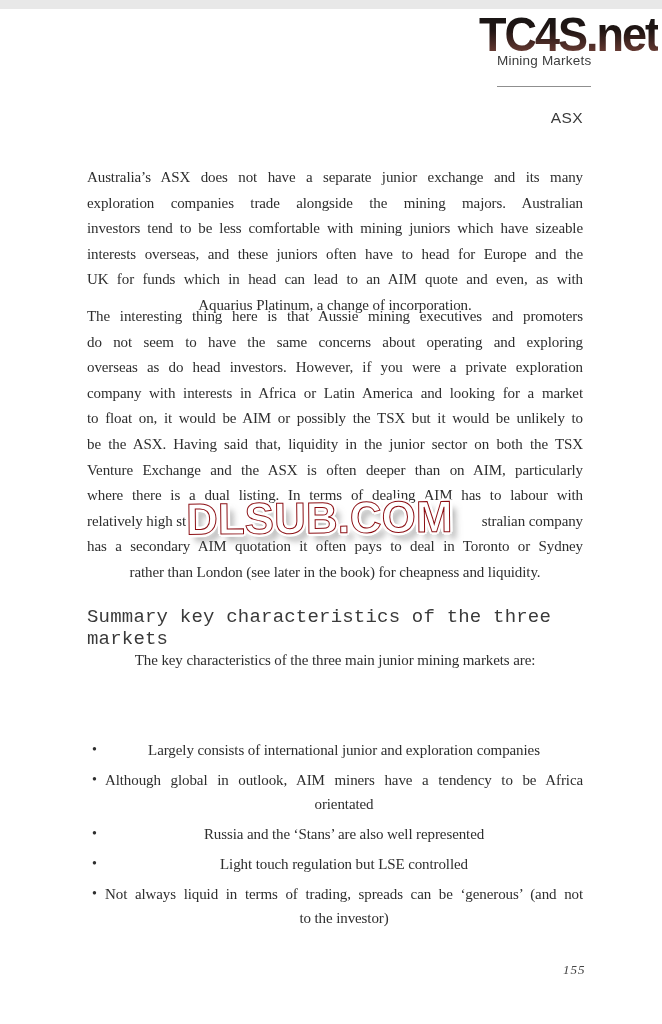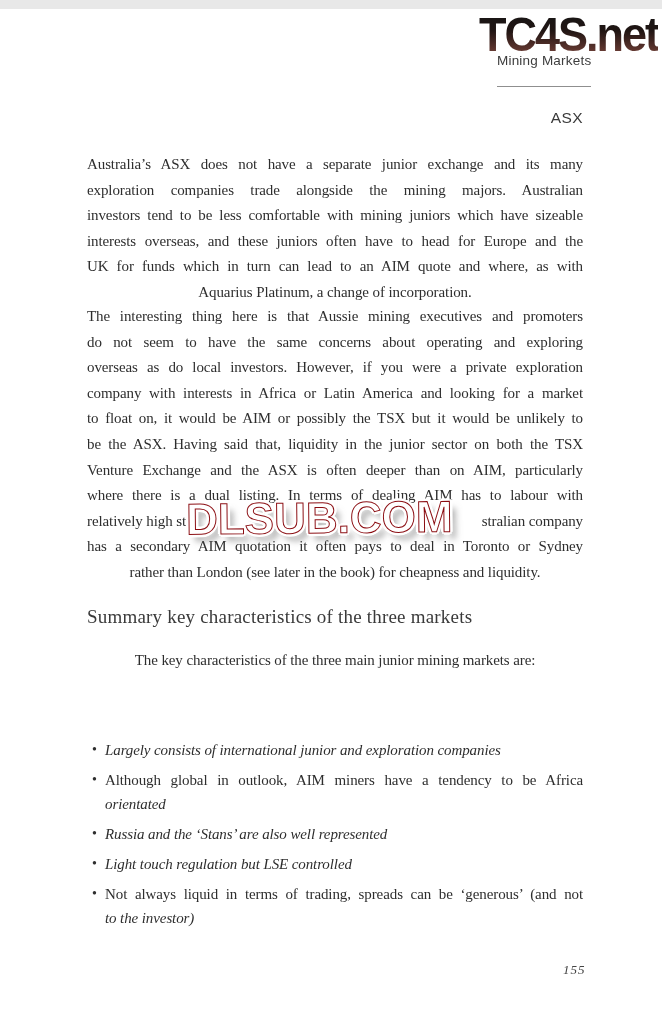--- a/index.html
+++ b/index.html
@@ -35,36 +35,36 @@
   }
 
   
   .col { position: absolute; left: 87px; width: 496px; }
   .h-small {
     font-family: "Liberation Sans", sans-serif;
     font-weight: 400; font-size: 15.5px; color: #3a3a3a;
     letter-spacing: .4px; margin: 0; text-align: right;
   }
   .h-big {
-    font-family: Liberation Serif, serif;
+    font-family: Liberation Mono, monospace;
     font-weight: 400; font-size: 19px; color: #3a3a3a;
     letter-spacing: .2px; margin: 0;
   }
   .para { font-size: 15px; line-height: 25.6px; letter-spacing: -0.1px; color: #2e2e2e; }
   .jl { text-align: justify; text-align-last: justify; }
   .ll { text-align: center; }
   .splitline { display: flex; justify-content: space-between; white-space: nowrap; }
 
   
   .bullets { font-size: 15px; line-height: 24px; color: #2e2e2e; letter-spacing: -0.1px; }
   .bullet-item { display: flex; margin-bottom: 6px; }
   .dot { width: 18px; flex: 0 0 18px; padding-left: 5px; box-sizing: border-box; font-size: 14px; }
   .btxt { flex: 1; }
   .btxt .jl { text-align: justify; text-align-last: justify; }
-  .btxt .ll { text-align: left; font-style: italic; }
+  .btxt .ll { text-align: center; }
 
   
   .watermark {
     position: absolute; left: 186px; top: 484px;
     font-family: "Liberation Sans", sans-serif;
     font-weight: 700; font-size: 44px; line-height: 50px; letter-spacing: 0px;
     white-space: nowrap;
     background: linear-gradient(180deg, #da4343 0%, var(--watermark-red,#c4171d) 48%, #a70e13 100%);
     -webkit-background-clip: text; background-clip: text;
     color: transparent;
@@ -101,33 +101,33 @@
 </head>
 <body>
 
 <div class="page">
 
   <div class="logo">TC4S.net</div>
   <div class="tagline">Mining Markets</div>
 
   <h2 class="h-small col" style="top:100px">ASX</h2>
 
-  <div class="para col" style="top:143px">
+  <div class="para col" style="top:156px">
     <div class="jl">Australia’s ASX does not have a separate junior exchange and its many</div>
     <div class="jl">exploration companies trade alongside the mining majors. Australian</div>
     <div class="jl">investors tend to be less comfortable with mining juniors which have sizeable</div>
     <div class="jl">interests overseas, and these juniors often have to head for Europe and the</div>
-    <div class="jl">UK for funds which in turn can lead to an AIM quote and where, as with</div>
+    <div class="jl">UK for funds which in head can lead to an AIM quote and even, as with</div>
     <div class="ll">Aquarius Platinum, a change of incorporation.</div>
   </div>
 
   <div class="para col" style="top:295px">
     <div class="jl">The interesting thing here is that Aussie mining executives and promoters</div>
     <div class="jl">do not seem to have the same concerns about operating and exploring</div>
-    <div class="jl">overseas as do local investors. However, if you were a private exploration</div>
+    <div class="jl">overseas as do head investors. However, if you were a private exploration</div>
     <div class="jl">company with interests in Africa or Latin America and looking for a market</div>
     <div class="jl">to float on, it would be AIM or possibly the TSX but it would be unlikely to</div>
     <div class="jl">be the ASX. Having said that, liquidity in the junior sector on both the TSX</div>
     <div class="jl">Venture Exchange and the ASX is often deeper than on AIM, particularly</div>
     <div class="jl">where there is a dual listing. In terms of dealing AIM has to labour with</div>
     <div class="splitline">
       <span>relatively high st</span>
       <span>stralian company</span>
     </div>
     <div class="jl">has a secondary AIM quotation it often pays to deal in Toronto or Sydney</div>

